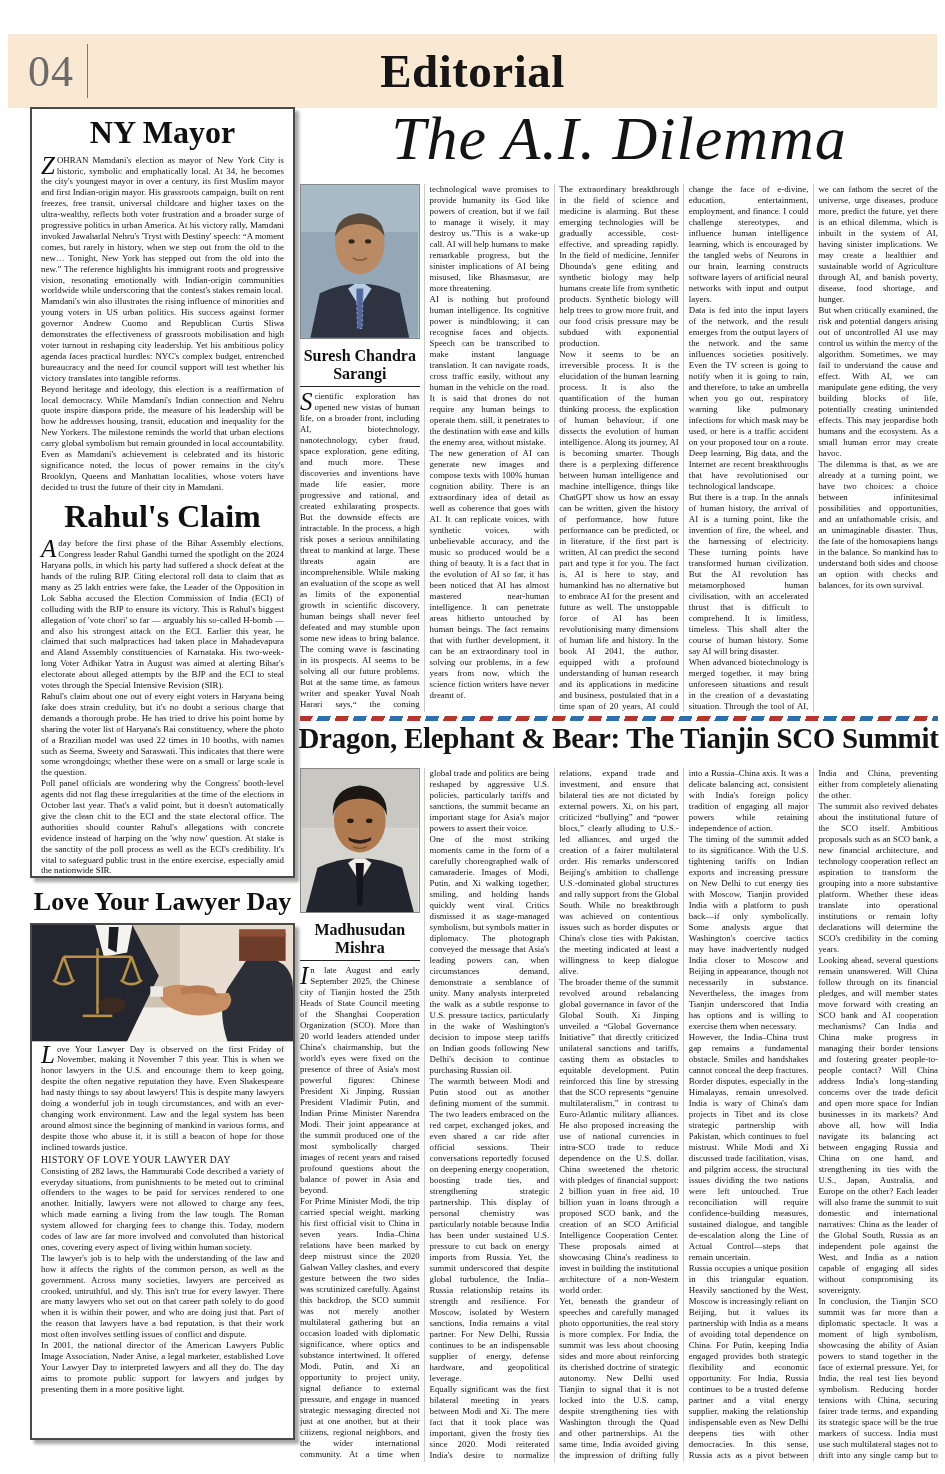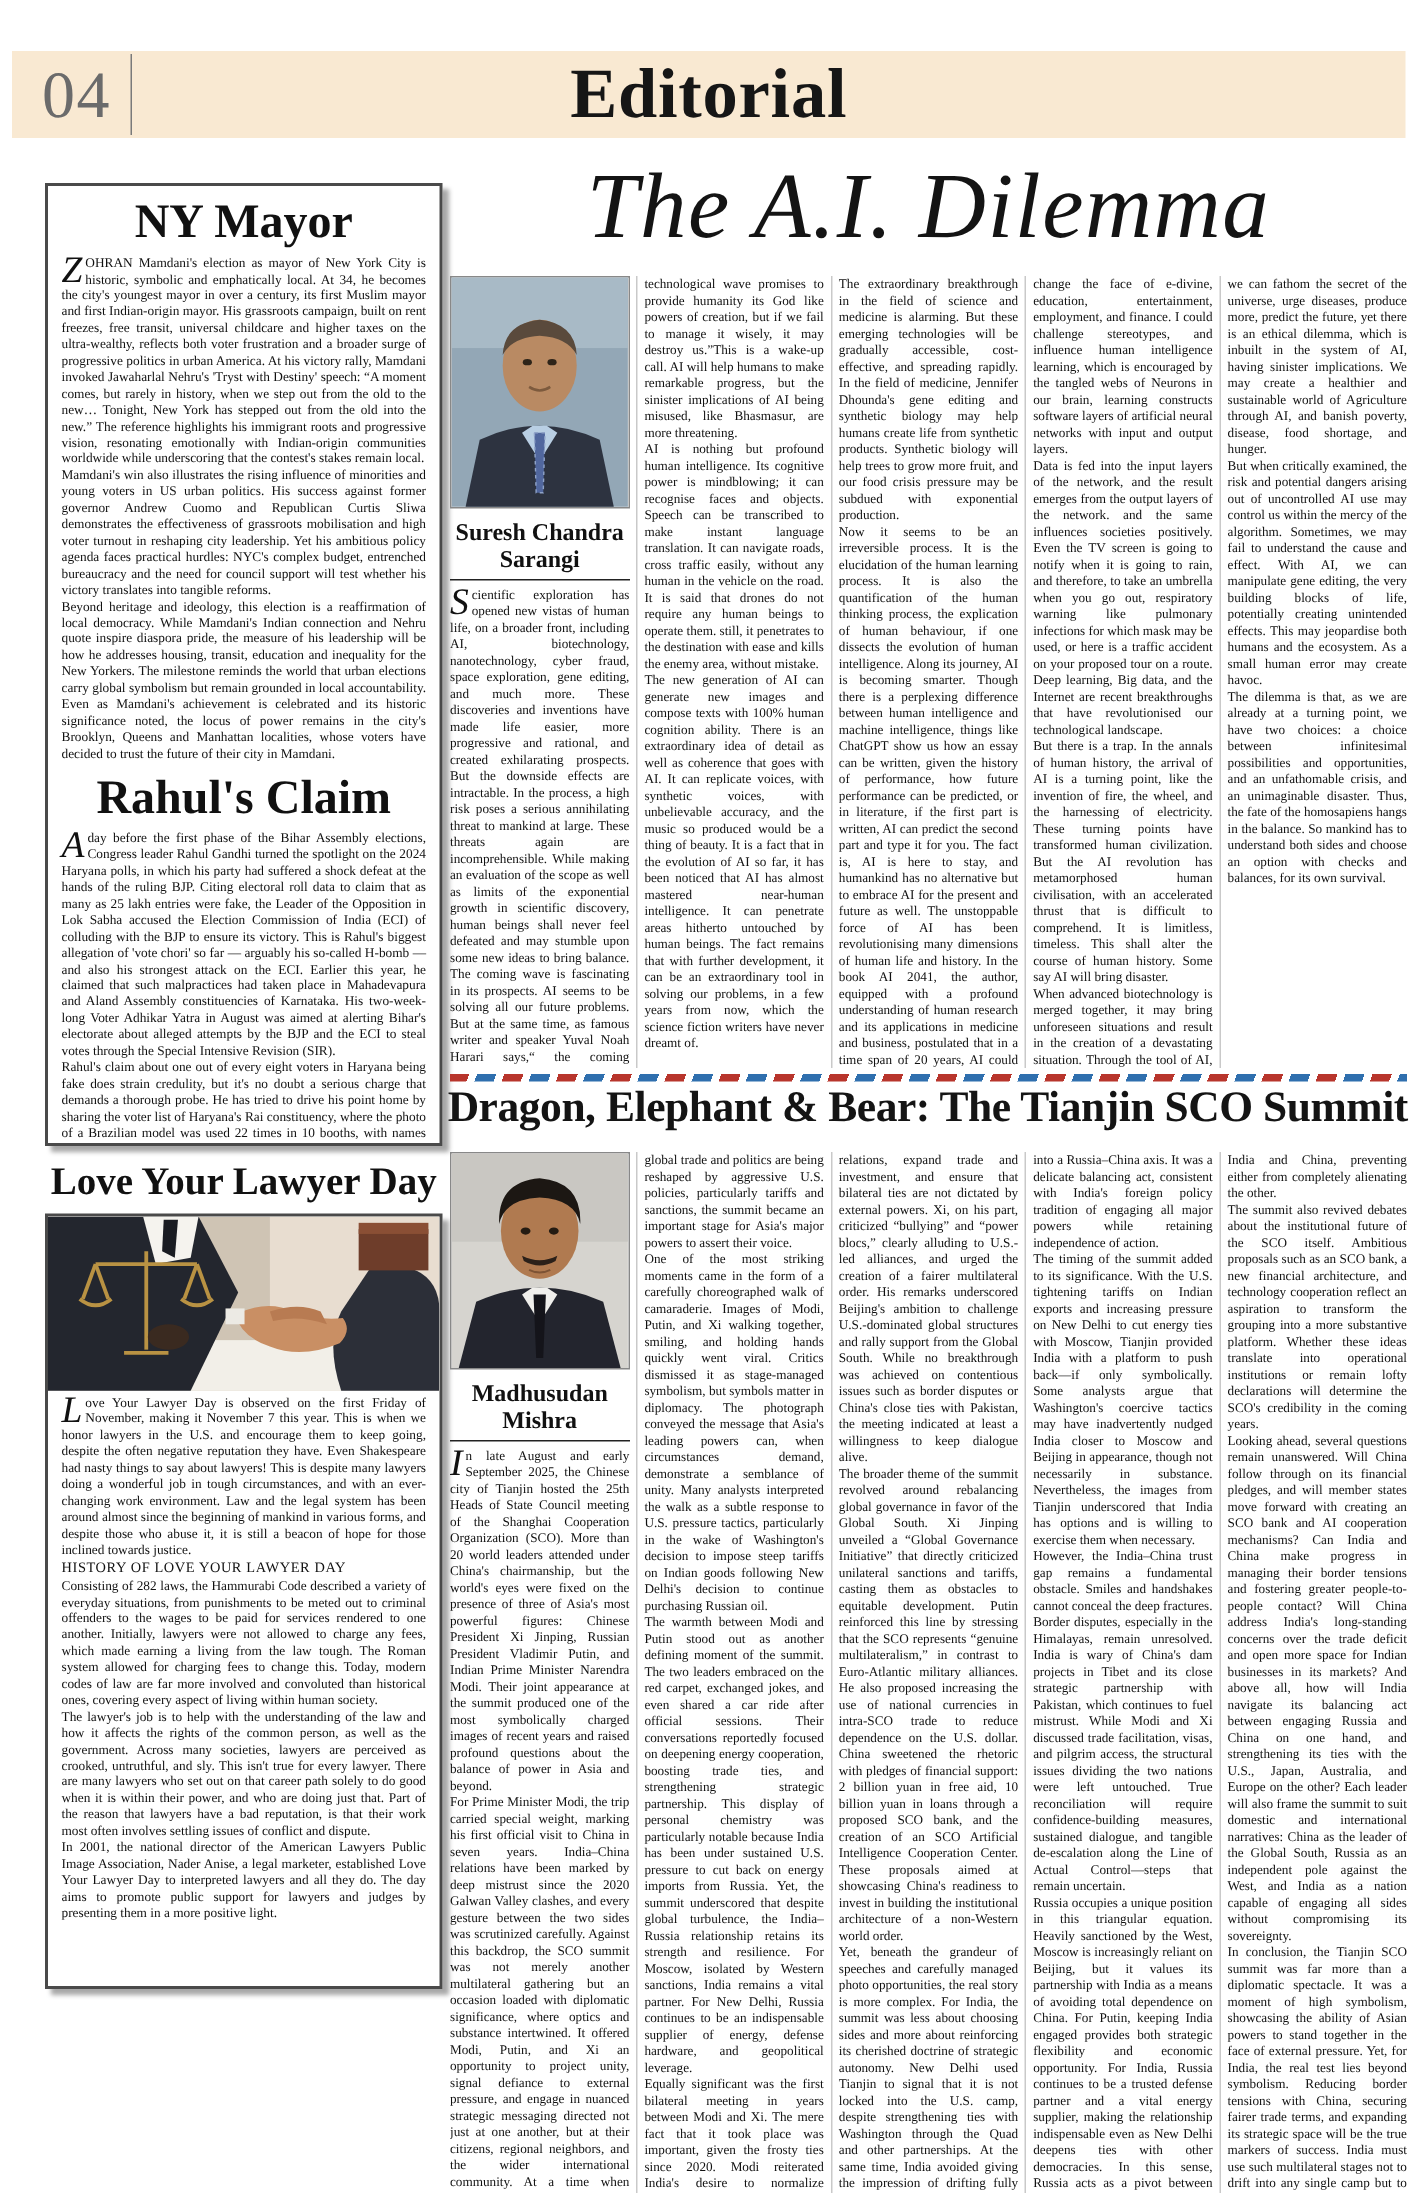--- a/index.html
+++ b/index.html
@@ -1,35 +1,35 @@
 <!DOCTYPE html>
 <html><head>
 <meta charset="utf-8">
 <style>
   * { margin:0; padding:0; box-sizing:border-box; }
   html,body { width:945px; background:#ffffff; }
   body { position:relative; height:1474px; font-family:"Liberation Serif", serif; color:#111; overflow:hidden; }
 
   
-  .header-band { position:absolute; left:8px; top:34px; width:929px; height:58px;
+  .header-band { position:absolute; left:8px; top:34px; width:929px; height:74px;
     background:#f9e9d2; display:flex; align-items:center; }
   .page-number { font-size:44px; color:#6b6b6b; font-weight:400; margin-left:20px; letter-spacing:1px; }
   .mast-divider { width:1px; height:54px; background:#7a7a7a; margin:0 13px; }
   .masthead { font-size:34px; font-weight:bold; color:#15594e; letter-spacing:0.5px; }
   .section-title { position:absolute; left:50%; top:50%; transform:translate(-50%,-50%);
     font-size:47px; font-weight:bold; color:#161616; letter-spacing:0.5px; }
   .header-right { margin-left:auto; text-align:right; padding-right:16px; line-height:1.25; }
   .header-city { font-size:15px; font-weight:bold; }
   .header-date { font-size:14px; font-weight:bold; }
 
   
   .left-col { position:absolute; left:30px; top:107px; width:265px; }
   .news-box { border:2px solid #4a4a4a; background:#fff; box-shadow:4px 4px 3px #a8a8a8;
     padding:5px 9px 6px 9px; overflow:hidden; }
-  .box-1 { height:642px;margin-top:15px; }
+  .box-1 { height:771px; }
   .box-2 { height:517px; margin-top:2px; padding:0 0 4px 0; }
   .box-2 .box2-text { padding:2px 9px 0 9px; }
   .left-headline { font-size:32px; font-weight:bold; text-align:center; line-height:1.05; margin:2px 0 5px 0; }
   .left-headline.small { font-size:26px; margin:10px 0 8px 0; }
   .para { font-size:8.9px; line-height:10.9px; text-align:justify; }
   .subhead-line { font-size:9.6px; line-height:12px; letter-spacing:0.4px; margin-top:1px; }
   .photo-frame { width:100%; display:block; }
 
   
   .dc::first-letter { font-size:25px; line-height:19px; float:left; padding:1px 2px 0 0; font-style:italic; }

